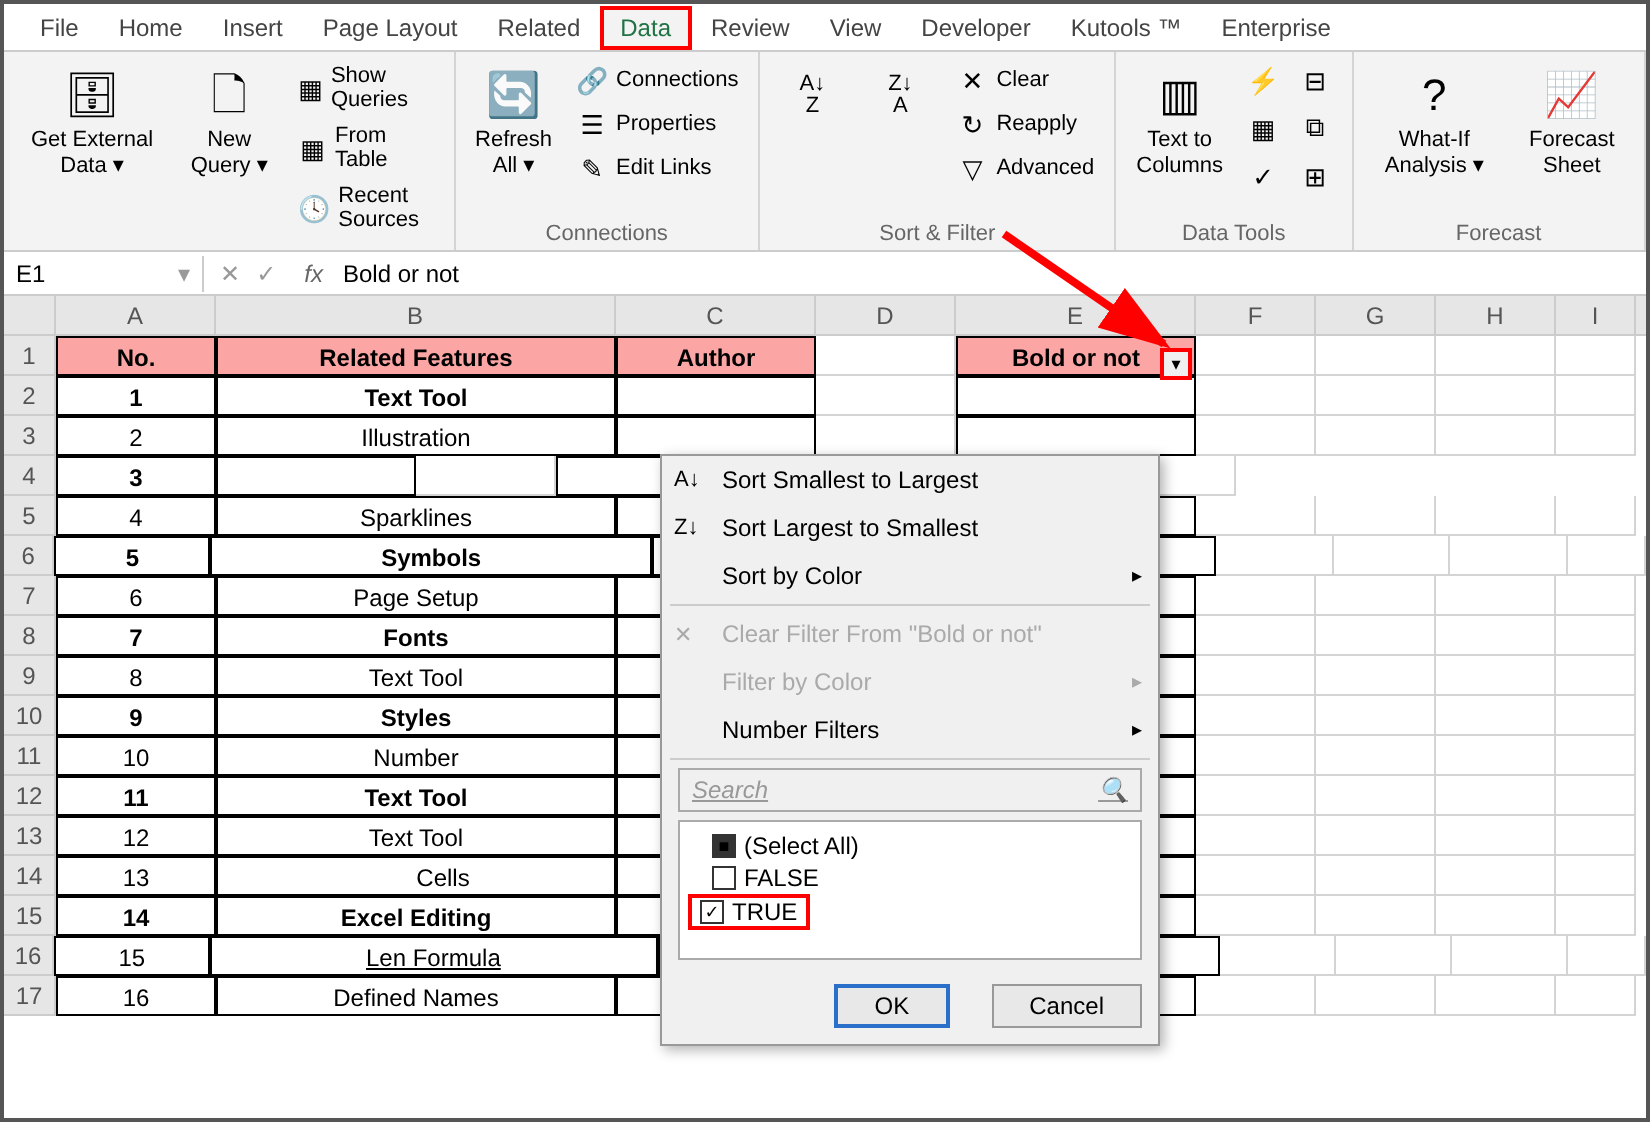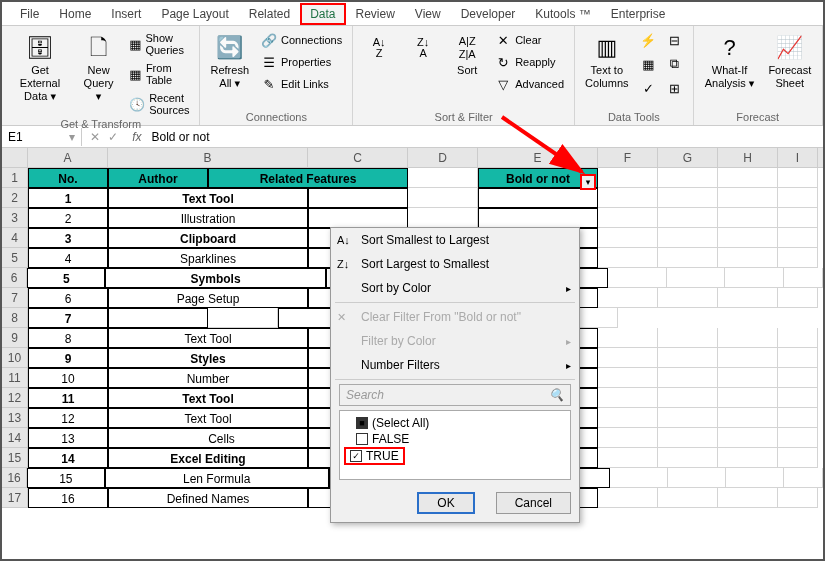--- a/index.html
+++ b/index.html
@@ -17,54 +17,54 @@
 .rcontent { display: flex; align-items: flex-start; gap: 4px; flex: 1; }
 .bigbtn { display: flex; flex-direction: column; align-items: center; justify-content: center; padding: 2px 4px; cursor: pointer; text-align: center; line-height: 1.2; }
 .bigbtn .icon { width: 32px; height: 32px; display: flex; align-items: center; justify-content: center; font-size: 22px; }
 .smallbtn { display: flex; align-items: center; gap: 4px; padding: 2px 4px; cursor: pointer; }
 .smallbtn .icon { width: 16px; height: 16px; font-size: 13px; display: inline-flex; align-items: center; justify-content: center; }
 .vcol { display: flex; flex-direction: column; gap: 2px; }
 .filter-highlight { border: 2px solid red; background: #cce4f7; padding: 2px; }
 
 
 .fbar { display: flex; height: 22px; border-bottom: 1px solid #ccc; font-size: 12px; align-items: center; background: #fff; }
-.namebox { width: 80px; border-right: 1px solid #ccc; padding: 2px 6px; display: flex; justify-content: space-between; text-align: center; }
+.namebox { width: 100px; border-right: 1px solid #ccc; padding: 2px 6px; display: flex; justify-content: space-between; text-align: center; }
 .fx-icons { display: flex; gap: 8px; padding: 0 8px; color: #999; }
 .fx { font-style: italic; padding: 0 6px; color: #666; }
 .formula { padding: 0 4px; }
 
 
 .colhdrs { display: flex; background: #e6e6e6; height: 20px; border-bottom: 1px solid #ccc; font-size: 12px; }
 .corner { width: 26px; border-right: 1px solid #ccc; background: #e6e6e6; }
 .colh { border-right: 1px solid #ccc; text-align: center; line-height: 20px; color: #555; }
 
 
 .grid { position: relative; }
 .row { display: flex; height: 20px; font-size: 12px; }
 .rowh { width: 26px; background: #e6e6e6; border-right: 1px solid #ccc; border-bottom: 1px solid #ccc; text-align: center; line-height: 20px; color: #555; }
 .cell { border-right: 1px solid #d4d4d4; border-bottom: 1px solid #d4d4d4; padding: 0 4px; line-height: 20px; overflow: hidden; white-space: nowrap; }
 .thick { border: 1px solid #000; }
-.hdr { background: #14b8a6; font-weight: bold; text-align: center; }
+.hdr { background: #fca5a5; font-weight: bold; text-align: center; }
 .ctr { text-align: center; }
 .bold { font-weight: bold; }
 
 
 .filterbtn { position: absolute; width: 16px; height: 16px; border: 2px solid red; background: #f0f0f0; display: flex; align-items: center; justify-content: center; font-size: 9px; cursor: pointer; }
 
 
 .arrow { position: absolute; pointer-events: none; }
 
 
 .fmenu { position: absolute; background: #f0f0f0; border: 1px solid #999; box-shadow: 2px 2px 6px rgba(0,0,0,0.3); font-size: 12px; width: 250px; }
 .fmenu-item { padding: 5px 10px 5px 30px; display: flex; align-items: center; gap: 6px; position: relative; }
 .fmenu-item .micon { position: absolute; left: 6px; font-size: 11px; }
 .fmenu-item.disabled { color: #aaa; }
 .fmenu-item .arrow-r { position: absolute; right: 8px; font-size: 10px; }
 .fmenu-sep { height: 1px; background: #ccc; margin: 2px 4px; }
-.fmenu-search { margin: 4px 8px; border: 1px solid #aaa; padding: 3px 6px; display: flex; justify-content: space-between; align-items: center; color: #999; font-style: italic; }
+.fmenu-search { margin: 4px 8px; border: 1px solid #aaa; padding: 3px 6px; display: flex; justify-content: space-between; align-items: center; color: #999; font-style: italic; text-decoration: underline; }
 .fmenu-list { margin: 4px 8px; border: 1px solid #aaa; background: #fff; padding: 4px; height: 70px; }
 .fmenu-check { display: flex; align-items: center; gap: 4px; padding: 1px 0 1px 12px; font-size: 12px; }
 .fmenu-check.highlight { border: 2px solid red; display: inline-flex; padding: 0 4px; }
 .fmenu-btns { display: flex; justify-content: flex-end; gap: 21px; padding: 8px; }
 .fmenu-btns button { padding: 2px 18px; font-size: 12px; border: 1px solid #999; background: #e8e8e8; cursor: pointer; }
 .fmenu-btns button.primary { border: 2px solid #2a6fc9; }
 .checkbox { width: 12px; height: 12px; border: 1px solid #333; display: inline-flex; align-items: center; justify-content: center; font-size: 9px; background: #fff; }
 .checkbox.filled { background: #333; }
 </style>
 </head>
@@ -105,21 +105,20 @@
         <div class="smallbtn">
             <span class="icon">▦</span>
             <span>From Table</span>
           </div>
         <div class="smallbtn">
             <span class="icon">🕓</span>
             <span>Recent Sources</span>
           </div>
       </div>
     </div>
-    <div class="rgroup-label">Get &amp; Transform</div>
   </div>
   <div class="rgroup">
     <div class="rcontent">
       <div class="bigbtn">
           <span class="icon">🔄</span>
           <span>Refresh
 All ▾</span>
         </div>
       <div class="vcol">
         <div class="smallbtn">
@@ -138,24 +137,20 @@
     </div>
     <div class="rgroup-label">Connections</div>
   </div>
   <div class="rgroup">
     <div class="rcontent">
       <div class="bigbtn">
           <span class="icon" style="font-size:11px;line-height:1">A↓<br>Z</span>
         </div>
       <div class="bigbtn">
           <span class="icon" style="font-size:11px;line-height:1">Z↓<br>A</span>
-        </div>
-      <div class="bigbtn">
-          <span class="icon" style="font-size:11px">A|Z<br>Z|A</span>
-          <span>Sort</span>
         </div>
       <div class="vcol">
         <div class="smallbtn">
             <span class="icon">✕</span>
             <span>Clear</span>
           </div>
         <div class="smallbtn">
             <span class="icon">↻</span>
             <span>Reapply</span>
           </div>
@@ -247,22 +242,22 @@
       <div class="colh" style="width: 60px;">H</div>
       <div class="colh" style="width: 40px;">I</div>
     </div>
 </div>
 
 <div class="grid" id="grid-container">
 
   <div class="row">
     <div class="rowh">1</div>
     <div class="cell thick hdr" style="width:80px">No.</div>
+    <div class="cell thick hdr" style="width:200px">Related Features</div>
     <div class="cell thick hdr" style="width:100px">Author</div>
-    <div class="cell thick hdr" style="width:200px">Related Features</div>
     <div class="cell" style="width:70px"></div>
     <div class="cell thick hdr" style="width:120px;position:relative"><span>Bold or not</span></div>
     <div class="cell" style="width:60px"></div>
     <div class="cell" style="width:60px"></div>
     <div class="cell" style="width:60px"></div>
     <div class="cell" style="width:40px"></div>
   </div>
 <div class="row">
       <div class="rowh">2</div>
       <div class="cell ctr thick bold" style="width: 80px;">1</div>
@@ -283,21 +278,20 @@
       <div class="cell ctr" style="width: 70px;"></div>
       <div class="cell ctr thick" style="width: 120px;"></div>
       <div class="cell ctr" style="width: 60px;"></div>
       <div class="cell ctr" style="width: 60px;"></div>
       <div class="cell ctr" style="width: 60px;"></div>
       <div class="cell ctr" style="width: 40px;"></div>
     </div>
     <div class="row">
       <div class="rowh">4</div>
       <div class="cell ctr thick bold" style="width: 80px;">3</div>
-      <div class="cell ctr thick bold" style="width: 200px;">Clipboard</div>
       <div class="cell ctr thick bold" style="width: 100px;"></div>
       <div class="cell ctr" style="width: 70px;"></div>
       <div class="cell ctr thick" style="width: 120px;"></div>
       <div class="cell ctr" style="width: 60px;"></div>
       <div class="cell ctr" style="width: 60px;"></div>
       <div class="cell ctr" style="width: 60px;"></div>
       <div class="cell ctr" style="width: 40px;"></div>
     </div>
     <div class="row">
       <div class="rowh">5</div>
@@ -331,20 +325,21 @@
       <div class="cell ctr" style="width: 70px;"></div>
       <div class="cell ctr thick" style="width: 120px;"></div>
       <div class="cell ctr" style="width: 60px;"></div>
       <div class="cell ctr" style="width: 60px;"></div>
       <div class="cell ctr" style="width: 60px;"></div>
       <div class="cell ctr" style="width: 40px;"></div>
     </div>
     <div class="row">
       <div class="rowh">8</div>
       <div class="cell ctr thick bold" style="width: 80px;">7</div>
+      <div class="cell ctr thick bold" style="width: 200px;">Fonts</div>
       <div class="cell ctr thick bold" style="width: 100px;"></div>
       <div class="cell ctr" style="width: 70px;"></div>
       <div class="cell ctr thick" style="width: 120px;"></div>
       <div class="cell ctr" style="width: 60px;"></div>
       <div class="cell ctr" style="width: 60px;"></div>
       <div class="cell ctr" style="width: 60px;"></div>
       <div class="cell ctr" style="width: 40px;"></div>
     </div>
     <div class="row">
       <div class="rowh">9</div>
@@ -426,21 +421,21 @@
       <div class="cell ctr" style="width: 70px;"></div>
       <div class="cell ctr thick" style="width: 120px;"></div>
       <div class="cell ctr" style="width: 60px;"></div>
       <div class="cell ctr" style="width: 60px;"></div>
       <div class="cell ctr" style="width: 60px;"></div>
       <div class="cell ctr" style="width: 40px;"></div>
     </div>
     <div class="row">
       <div class="rowh">16</div>
       <div class="cell ctr thick" style="width: 80px;">15</div>
-      <div class="cell ctr thick" style="width: 232px;">Len Formula</div>
+      <div class="cell ctr thick" style="width: 232px; text-decoration: underline;">Len Formula</div>
       <div class="cell ctr thick" style="width: 100px;"></div>
       <div class="cell ctr" style="width: 70px;"></div>
       <div class="cell ctr thick" style="width: 120px;"></div>
       <div class="cell ctr" style="width: 60px;"></div>
       <div class="cell ctr" style="width: 60px;"></div>
       <div class="cell ctr" style="width: 60px;"></div>
       <div class="cell ctr" style="width: 40px;"></div>
     </div>
     <div class="row">
       <div class="rowh">17</div>

